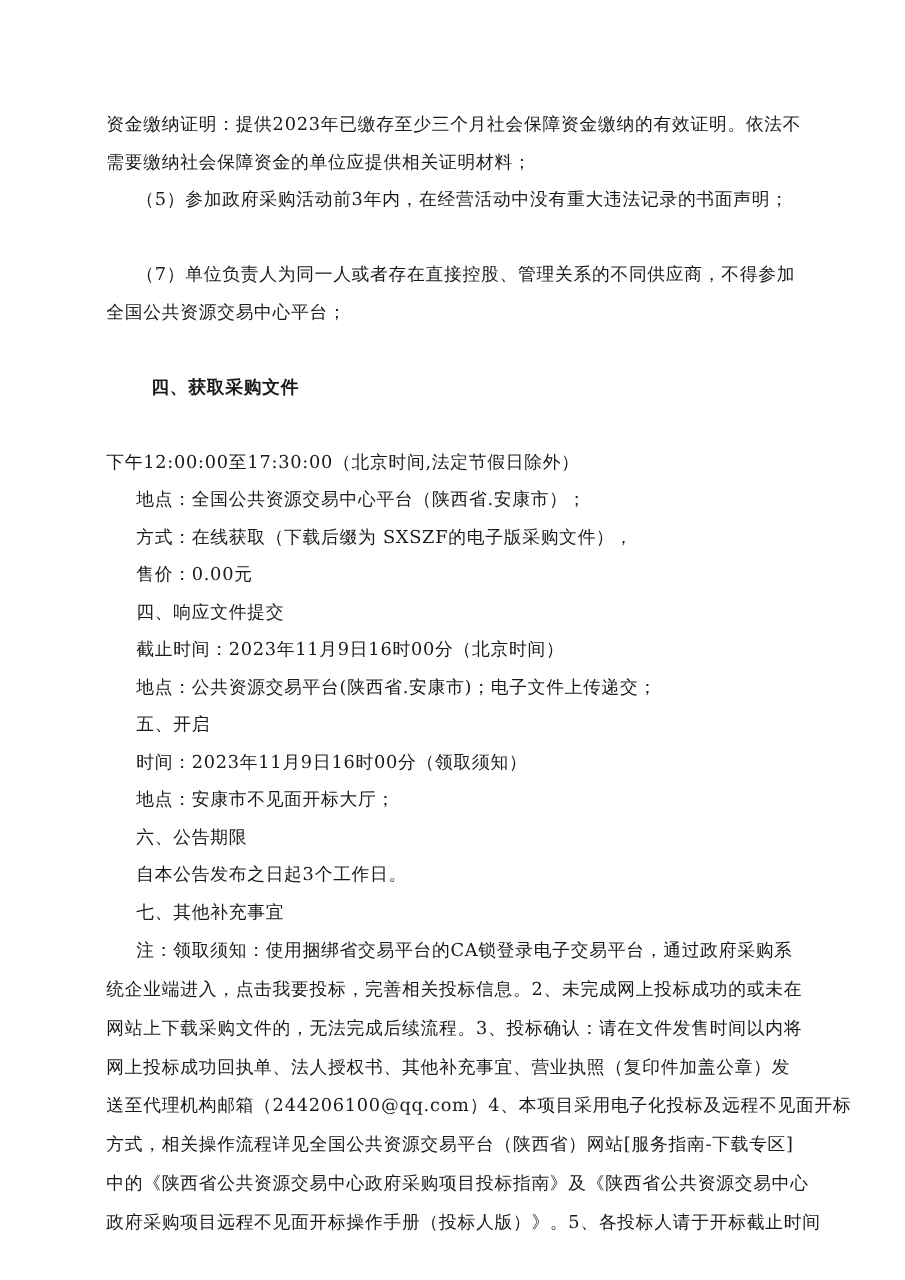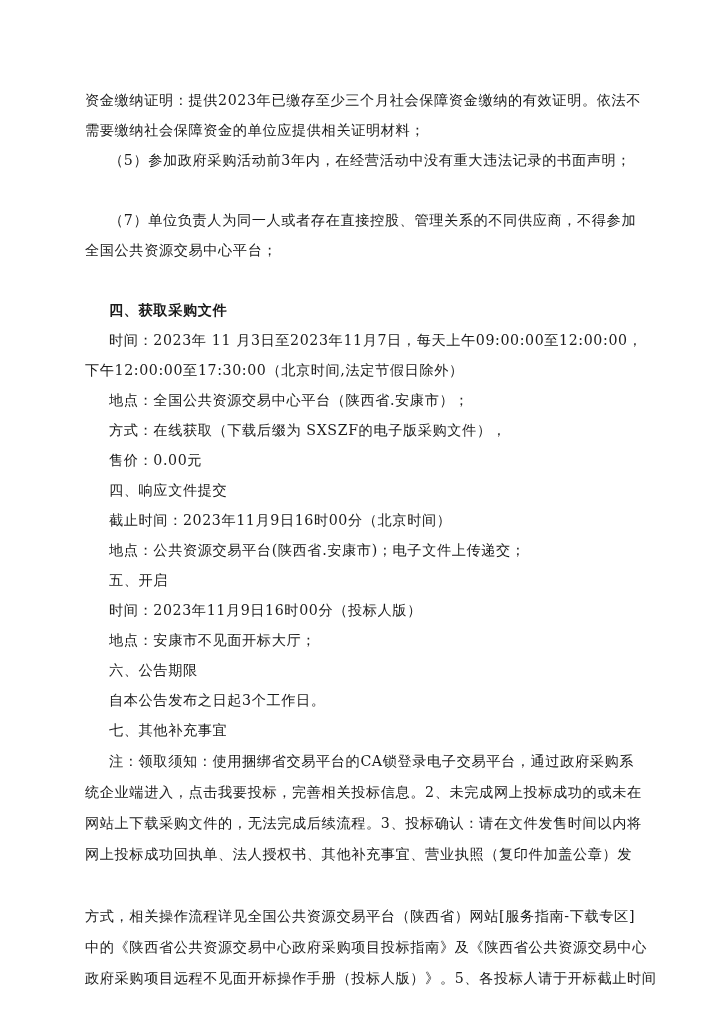--- a/index.html
+++ b/index.html
@@ -2,47 +2,47 @@
 <html><head>
 <meta charset="utf-8">
 <style>
   html, body { margin: 0; padding: 0; background: #ffffff; }
   body { width: 724px; height: 1024px; position: relative; overflow: hidden;
          font-family: "DejaVu Serif", "Liberation Serif", serif; color: #1a1a1a; }
   .page { position: absolute; left: 0; top: 15px; width: 676px; height: 1024px; background: #fff; }
   .line { position: absolute; left: 85px; width: 560px; font-size: 14.2px; line-height: 18px;
           white-space: nowrap; letter-spacing: 0.6px; }
   .indent { left: 109px; width: 536px; }
-  .bold { font-weight: bold; font-family: "DejaVu Sans", "Liberation Sans", sans-serif; }
+  .bold { font-weight: bold; font-family: "DejaVu Sans", "Liberation Sans", sans-serif; margin-left: 12px; }
 </style>
 </head>
 <body>
 
 <div class="page">
   <div class="line" style="top:76px">资金缴纳证明：提供2023年已缴存至少三个月社会保障资金缴纳的有效证明。依法不</div>
   <div class="line" style="top:106px">需要缴纳社会保障资金的单位应提供相关证明材料；</div>
   <div class="line indent" style="top:136px">（5）参加政府采购活动前3年内，在经营活动中没有重大违法记录的书面声明；</div>
   <div class="line indent" style="top:196px">（7）单位负责人为同一人或者存在直接控股、管理关系的不同供应商，不得参加</div>
   <div class="line" style="top:226px">全国公共资源交易中心平台；</div>
   <div class="line indent bold" style="top:286px">四、获取采购文件</div>
-  <div class="line indent" style="top:316px">时间：2023年 11 月3日至2023年11月7日，每天上午09:00:00至12:00:00，</div>
   <div class="line" style="top:346px">下午12:00:00至17:30:00（北京时间,法定节假日除外）</div>
   <div class="line indent" style="top:406px">方式：在线获取（下载后缀为 SXSZF的电子版采购文件），</div>
   <div class="line indent" style="top:376px">地点：全国公共资源交易中心平台（陕西省.安康市）；</div>
   <div class="line indent" style="top:436px">售价：0.00元</div>
   <div class="line indent" style="top:466px">四、响应文件提交</div>
   <div class="line indent" style="top:496px">截止时间：2023年11月9日16时00分（北京时间）</div>
   <div class="line indent" style="top:556px">五、开启</div>
   <div class="line indent" style="top:526px">地点：公共资源交易平台(陕西省.安康市)；电子文件上传递交；</div>
-  <div class="line indent" style="top:586px">时间：2023年11月9日16时00分（投标人版）</div>
+  <div class="line indent" style="top:586px">时间：2023年11月9日16时00分（领取须知）</div>
   <div class="line indent" style="top:616px">地点：安康市不见面开标大厅；</div>
   <div class="line indent" style="top:646px">六、公告期限</div>
   <div class="line indent" style="top:676px">自本公告发布之日起3个工作日。</div>
   <div class="line indent" style="top:737px">注：领取须知：使用捆绑省交易平台的CA锁登录电子交易平台，通过政府采购系</div>
   <div class="line indent" style="top:706px">七、其他补充事宜</div>
   <div class="line" style="top:768px">统企业端进入，点击我要投标，完善相关投标信息。2、未完成网上投标成功的或未在</div>
   <div class="line" style="top:799px">网站上下载采购文件的，无法完成后续流程。3、投标确认：请在文件发售时间以内将</div>
   <div class="line" style="top:830px">网上投标成功回执单、法人授权书、其他补充事宜、营业执照（复印件加盖公章）发</div>
+  <div class="line" style="top:861px">送至代理机构邮箱（244206100@qq.com）4、本项目采用电子化投标及远程不见面开标</div>
   <div class="line" style="top:892px">方式，相关操作流程详见全国公共资源交易平台（陕西省）网站[服务指南-下载专区]</div>
   <div class="line" style="top:923px">中的《陕西省公共资源交易中心政府采购项目投标指南》及《陕西省公共资源交易中心</div>
   <div class="line" style="top:954px">政府采购项目远程不见面开标操作手册（投标人版）》。5、各投标人请于开标截止时间</div>
 
 </div>
 
 </body></html>

